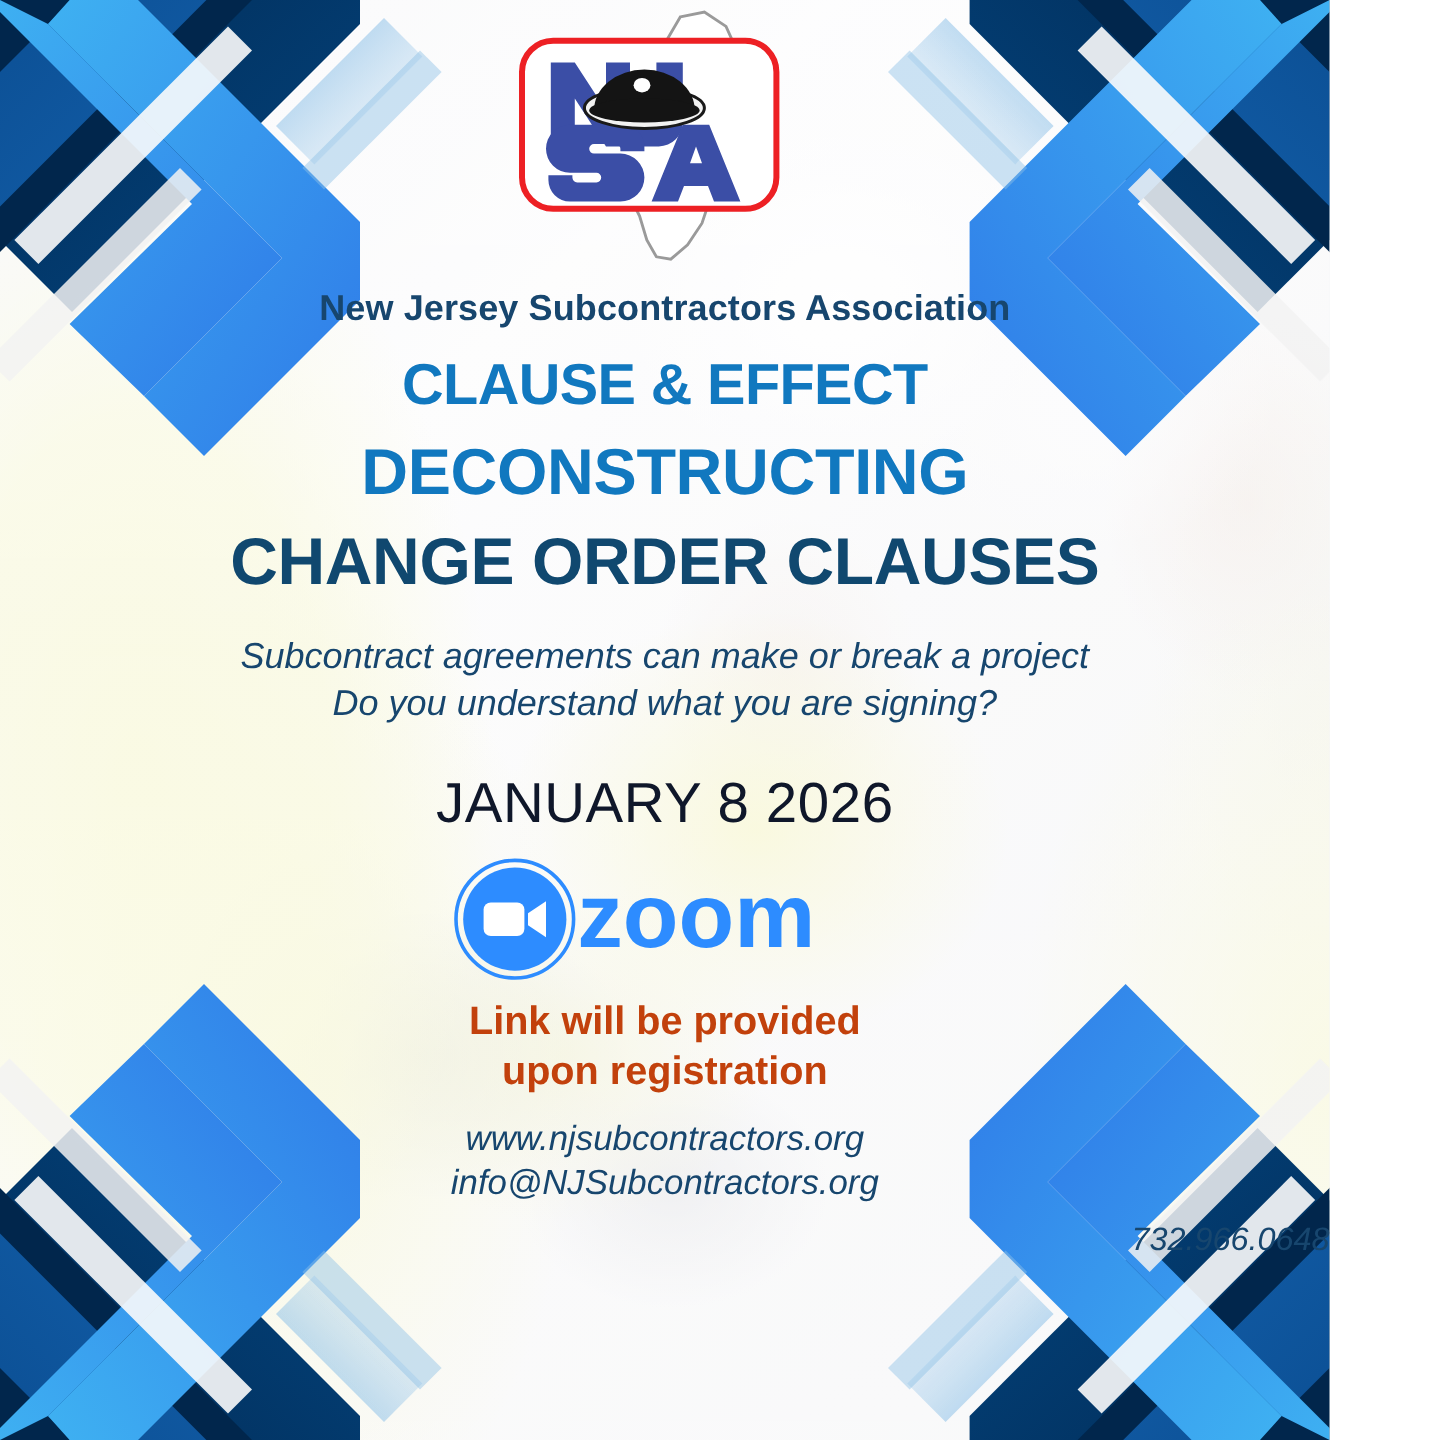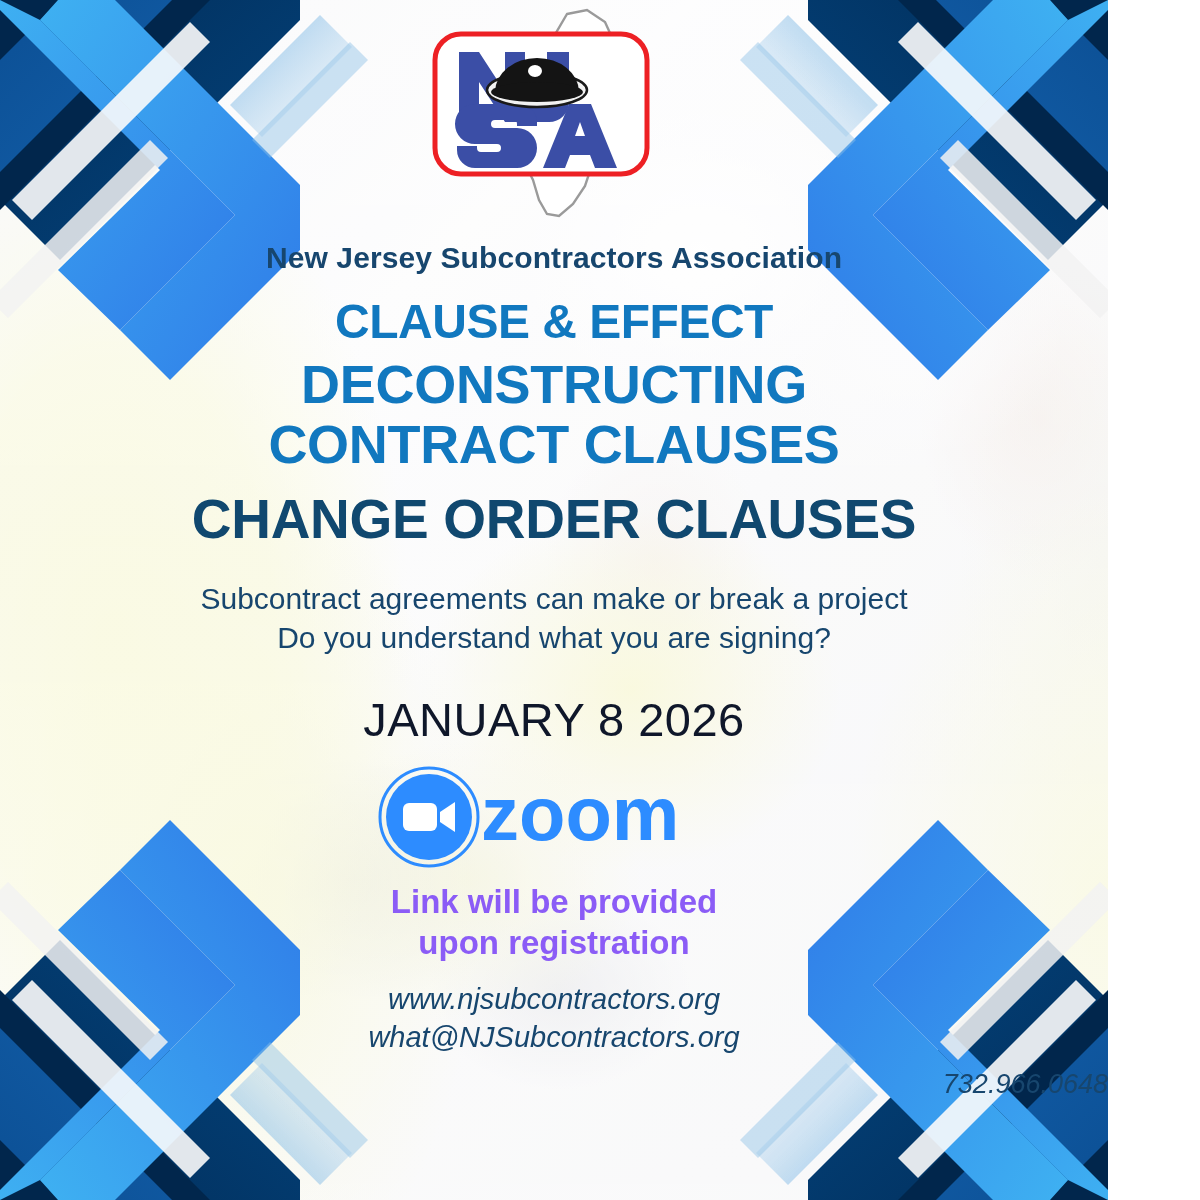--- a/index.html
+++ b/index.html
@@ -96,21 +96,21 @@
   .headline-1 {
     margin-top: 25px;
     font-size: 48px;
     font-weight: 700;
     letter-spacing: -0.5px;
     color: #1178bf;
     line-height: 1.0;
   }
 
   .headline-2 {
-    margin-top: 8px;
+    margin-top: 18px;
     font-size: 54px;
     font-weight: 700;
     letter-spacing: -0.3px;
     color: #1178bf;
     line-height: 1.12;
   }
 
   .headline-3 {
     margin-top: 16px;
     font-size: 55px;
@@ -119,20 +119,21 @@
     color: #10486f;
     line-height: 1.05;
   }
 
   .subcopy {
     margin-top: 30px;
     font-size: 30px;
     font-weight: 400;
     color: #17466e;
     line-height: 1.30;
+    font-style: italic;
   }
 
   .date-line {
     margin-top: 39px;
     font-size: 47px;
     font-weight: 400;
     letter-spacing: 0.5px;
     color: #0f172a;
     line-height: 1;
   }
@@ -153,21 +154,21 @@
     align-items: center;
     justify-content: center;
     gap: 0;
   }
   .zoom-lockup svg { display: block; }
 
   .link-note {
     margin-top: 12px;
     font-size: 33px;
     font-weight: 600;
-    color: #8b5cf6;
+    color: #c2410c;
     line-height: 1.25;
   }
 
   .contact {
     margin-top: 18px;
     font-style: italic;
     color: #17466e;
     line-height: 1.30;
   }
   .contact .c-web   { font-size: 29px; text-align: center; }
@@ -297,21 +298,20 @@
   </div>
 
   <div class="content">
 
     <div class="org-name">New Jersey Subcontractors Association</div>
 
     <div class="headline-1">CLAUSE &amp; EFFECT</div>
 
     <div class="headline-2">
       <div>DECONSTRUCTING</div>
-      <div>CONTRACT CLAUSES</div>
     </div>
 
     <div class="headline-3">CHANGE ORDER CLAUSES</div>
 
     <div class="subcopy">
       <div>Subcontract agreements can make or break a project</div>
       <div>Do you understand what you are signing?</div>
     </div>
 
     <div class="date-line">JANUARY 8 2026</div>
@@ -329,18 +329,18 @@
       </svg>
     </div>
 
     <div class="link-note">
       <div>Link will be provided</div>
       <div>upon registration</div>
     </div>
 
     <div class="contact">
       <div class="c-web">www.njsubcontractors.org</div>
-      <div class="c-email">what@NJSubcontractors.org</div>
+      <div class="c-email">info@NJSubcontractors.org</div>
       <span class="c-phone">732.966.0648</span>
     </div>
 
   </div>
 </div>
 
 </body></html>

